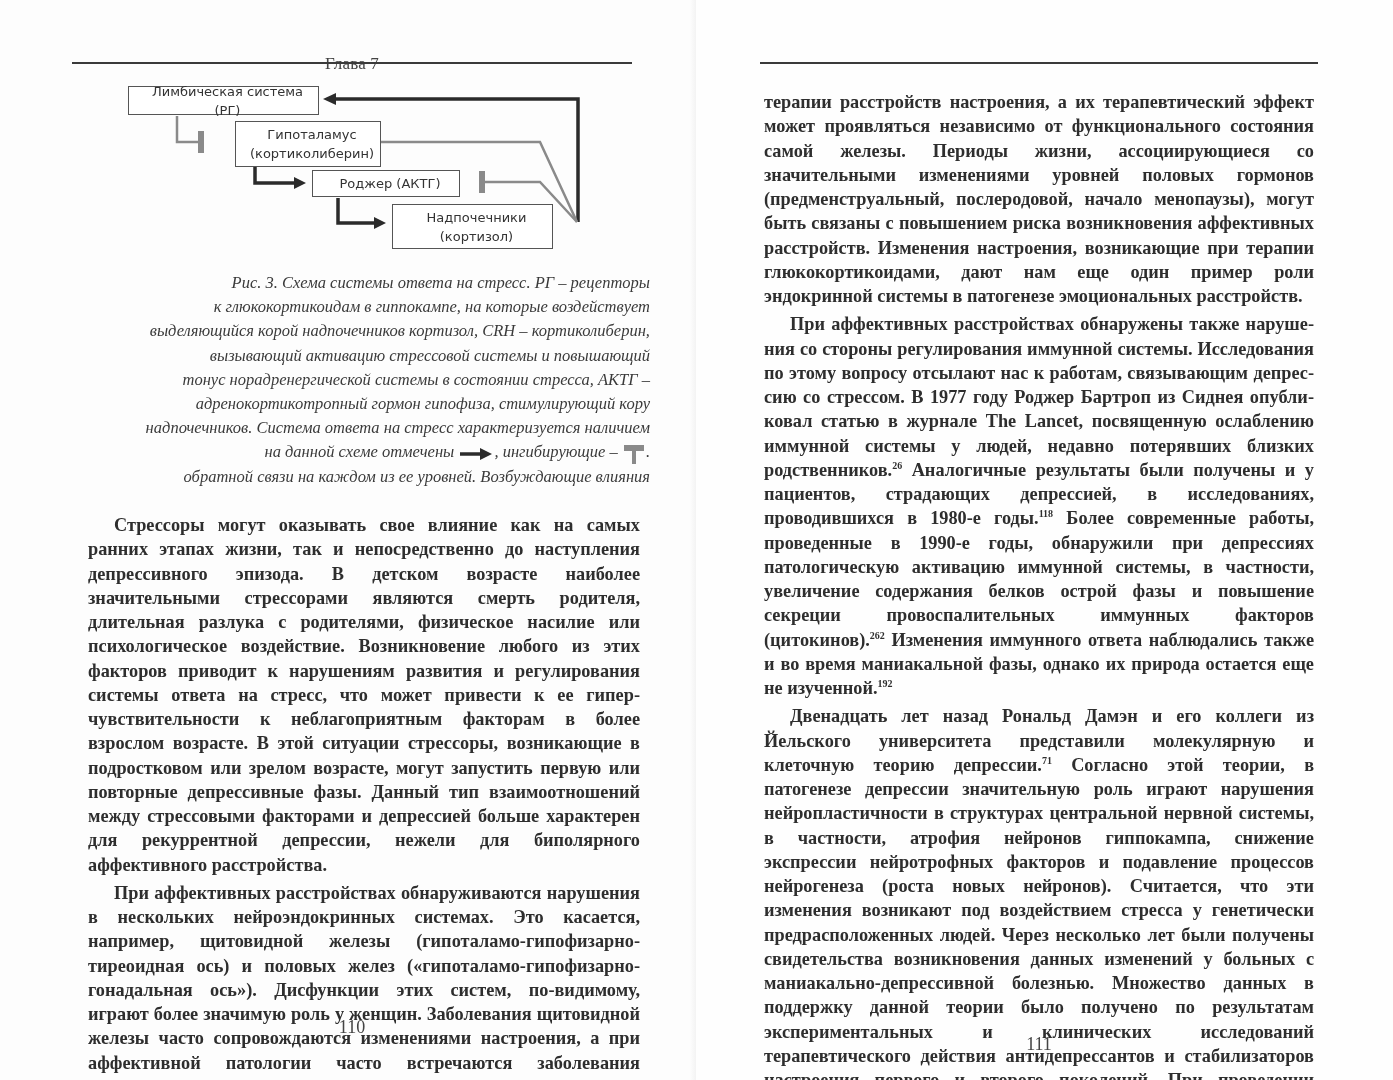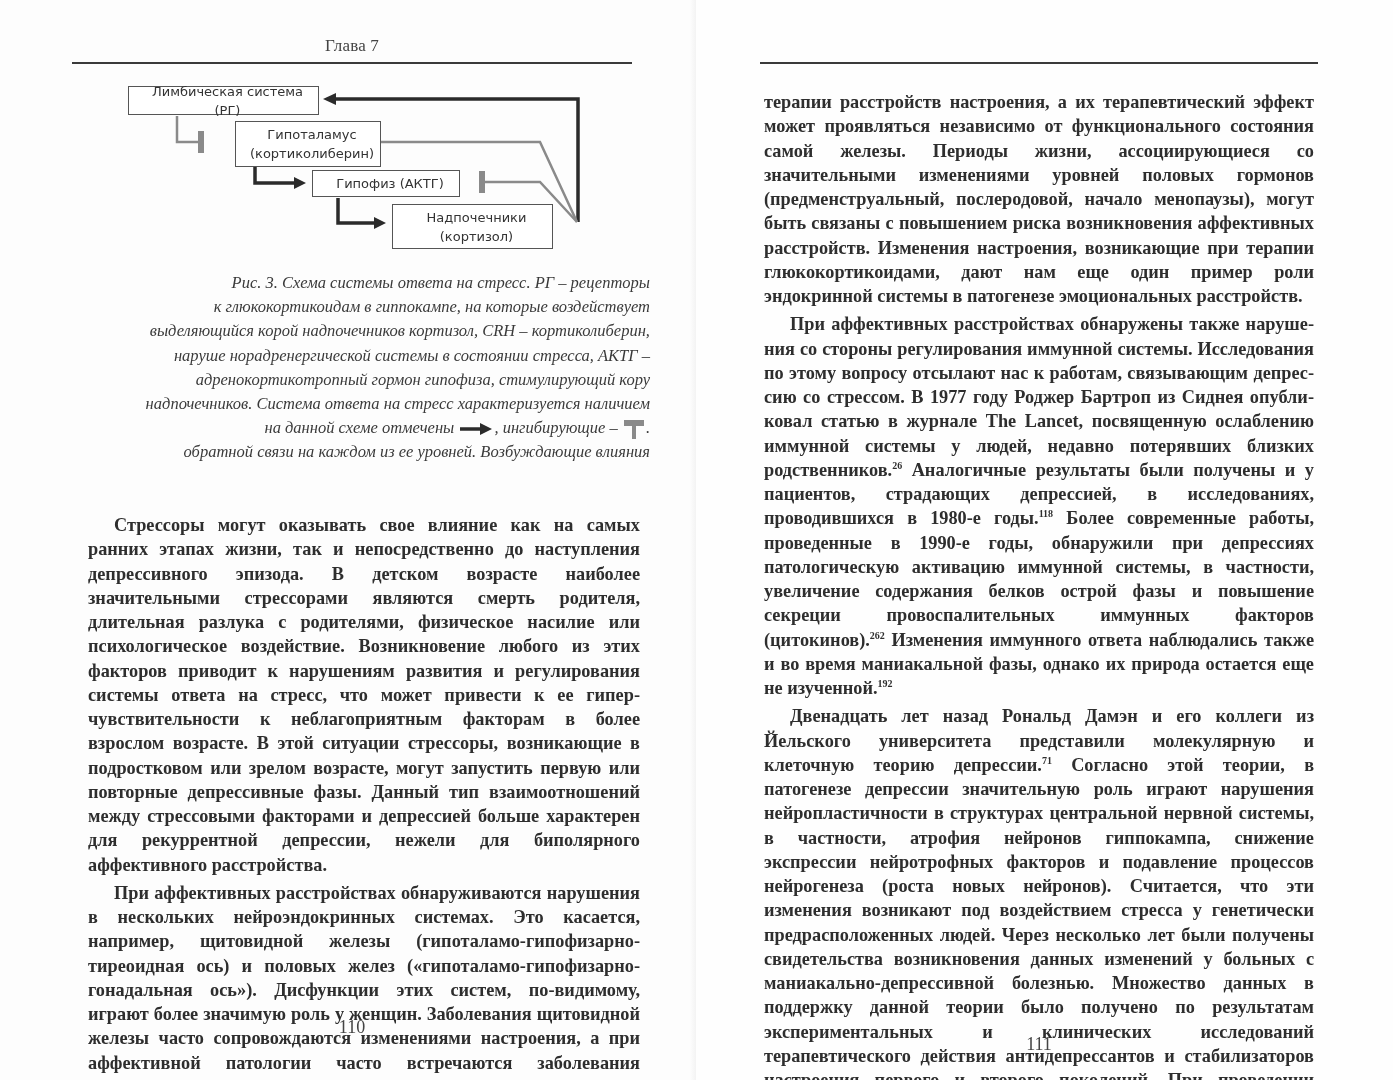--- a/index.html
+++ b/index.html
@@ -8,21 +8,21 @@
     font-family: "Liberation Serif", "DejaVu Serif", serif; color: #2a2a2a;
   }
   .page { position: absolute; top: 0; height: 1080px; }
   .page-left { left: 0; width: 696px; background: #fdfdfd; }
   .page-right { left: 696px; width: 697px; background: #fefefe; }
   .running-head {
     position: absolute; top: 36px; font-size: 17px; color: #444; text-align: center;
     letter-spacing: 0.2px;
   }
   .rule { position: absolute; top: 62px; height: 1.5px; background: #3a3a3a; }
-  .left-head { left: 72px; width: 560px; }
+  .left-head { left: 72px; width: 560px; margin-top: 18px; }
   .left-rule { left: 72px; width: 560px; }
   .right-head { left: 64px; width: 558px; }
   .right-rule { left: 64px; width: 558px; }
 
   
   .diagram { position: absolute; left: 0; top: 0; width: 696px; height: 260px; }
   .dbox {
     position: absolute; border: 1.3px solid #555; background: #fff;
     font-family: "DejaVu Sans", "Liberation Sans", sans-serif; font-size: 13px; color: #333;
     display: flex; flex-direction: column; align-items: center; justify-content: center;
@@ -99,33 +99,34 @@
       </g>
     </svg>
     <div class="dbox" id="box-limbic">
       <span>Лимбическая система (РГ)</span>
     </div>
     <div class="dbox" id="box-hypo">
       <span>Гипоталамус</span>
       <span>(кортиколиберин)</span>
     </div>
     <div class="dbox" id="box-pit">
-      <span>Гипофиз (АКТГ)</span>
+      <span>Роджер (АКТГ)</span>
     </div>
     <div class="dbox" id="box-adr">
       <span>Надпочечники</span>
       <span>(кортизол)</span>
     </div>
   </div>
 
   <div class="caption">
     <div>Рис. 3. Схема системы ответа на стресс. РГ – рецепторы</div>
     <div>к глюкокортикоидам в гиппокампе, на которые воздействует</div>
     <div>выделяющийся корой надпочечников кортизол, CRH – кортиколиберин,</div>
-    <div>наруше норадренергической системы в состоянии стресса, АКТГ –</div>
+    <div>вызывающий активацию стрессовой системы и повышающий</div>
+    <div>тонус норадренергической системы в состоянии стресса, АКТГ –</div>
     <div>адренокортикотропный гормон гипофиза, стимулирующий кору</div>
     <div>надпочечников. Система ответа на стресс характеризуется наличием</div>
     <div>
       <span>на данной схеме отмечены</span>
       <svg class="legend-glyph" width="36" height="14">
         <line x1="2" y1="7" x2="24" y2="7" stroke="#2b2b2b" stroke-width="3.5"></line>
         <polygon points="22,1 34,7 22,13" fill="#2b2b2b"></polygon>
       </svg><span>, ингибирующие –</span>
       <svg class="legend-glyph" width="24" height="22">
         <rect x="2" y="2" width="20" height="6" fill="#8a8a8a"></rect>

